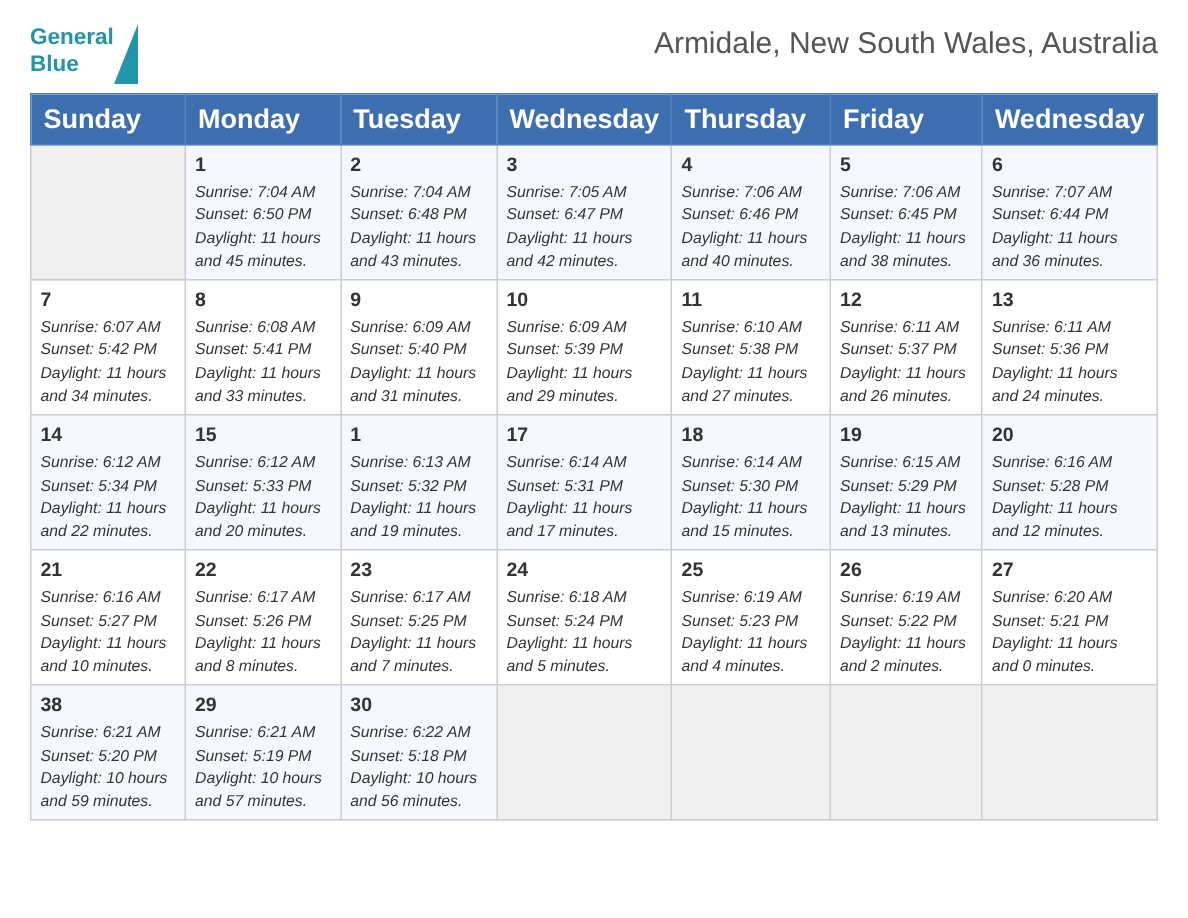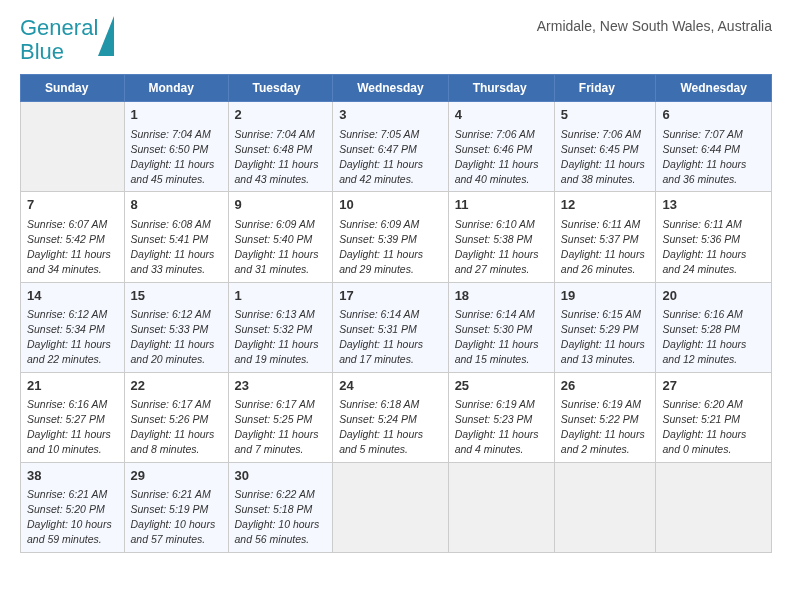--- a/index.html
+++ b/index.html
@@ -15,52 +15,52 @@
       justify-content: space-between;
       align-items: flex-start;
       margin-bottom: 10px;
     }
     .logo {
       display: flex;
       flex-direction: column;
       align-items: flex-start;
     }
     .logo-text {
-      font-size: 22px;
-      font-weight: normal;
+      font-size: 15px;
+      font-weight: bold;
       color: #1a3a5c;
       line-height: 1.1;
     }
     .logo-text span {
       color: #2196a8;
     }
     .title-area {
       text-align: right;
     }
     .calendar-title {
       font-size: 38px;
       font-weight: bold;
       color: #333;
     }
     .calendar-subtitle {
-      font-size: 14px;
+      font-size: 20px;
       color: #555;
       margin-top: 2px;
     }
     table {
       width: 100%;
       border-collapse: collapse;
       font-size: 11px;
     }
     thead tr th {
       background-color: #3d6eb0;
       color: #fff;
       text-align: left;
-      padding: 6px 24px;
-      font-size: 12px;
+      padding: 6px 8px;
+      font-size: 18px;
       font-weight: bold;
       border: 1px solid #5580c0;
     }
     tbody tr td {
       border: 1px solid #ccc;
       vertical-align: top;
       padding: 4px 6px;
       min-height: 80px;
       width: 14.28%;
       color: #333;

